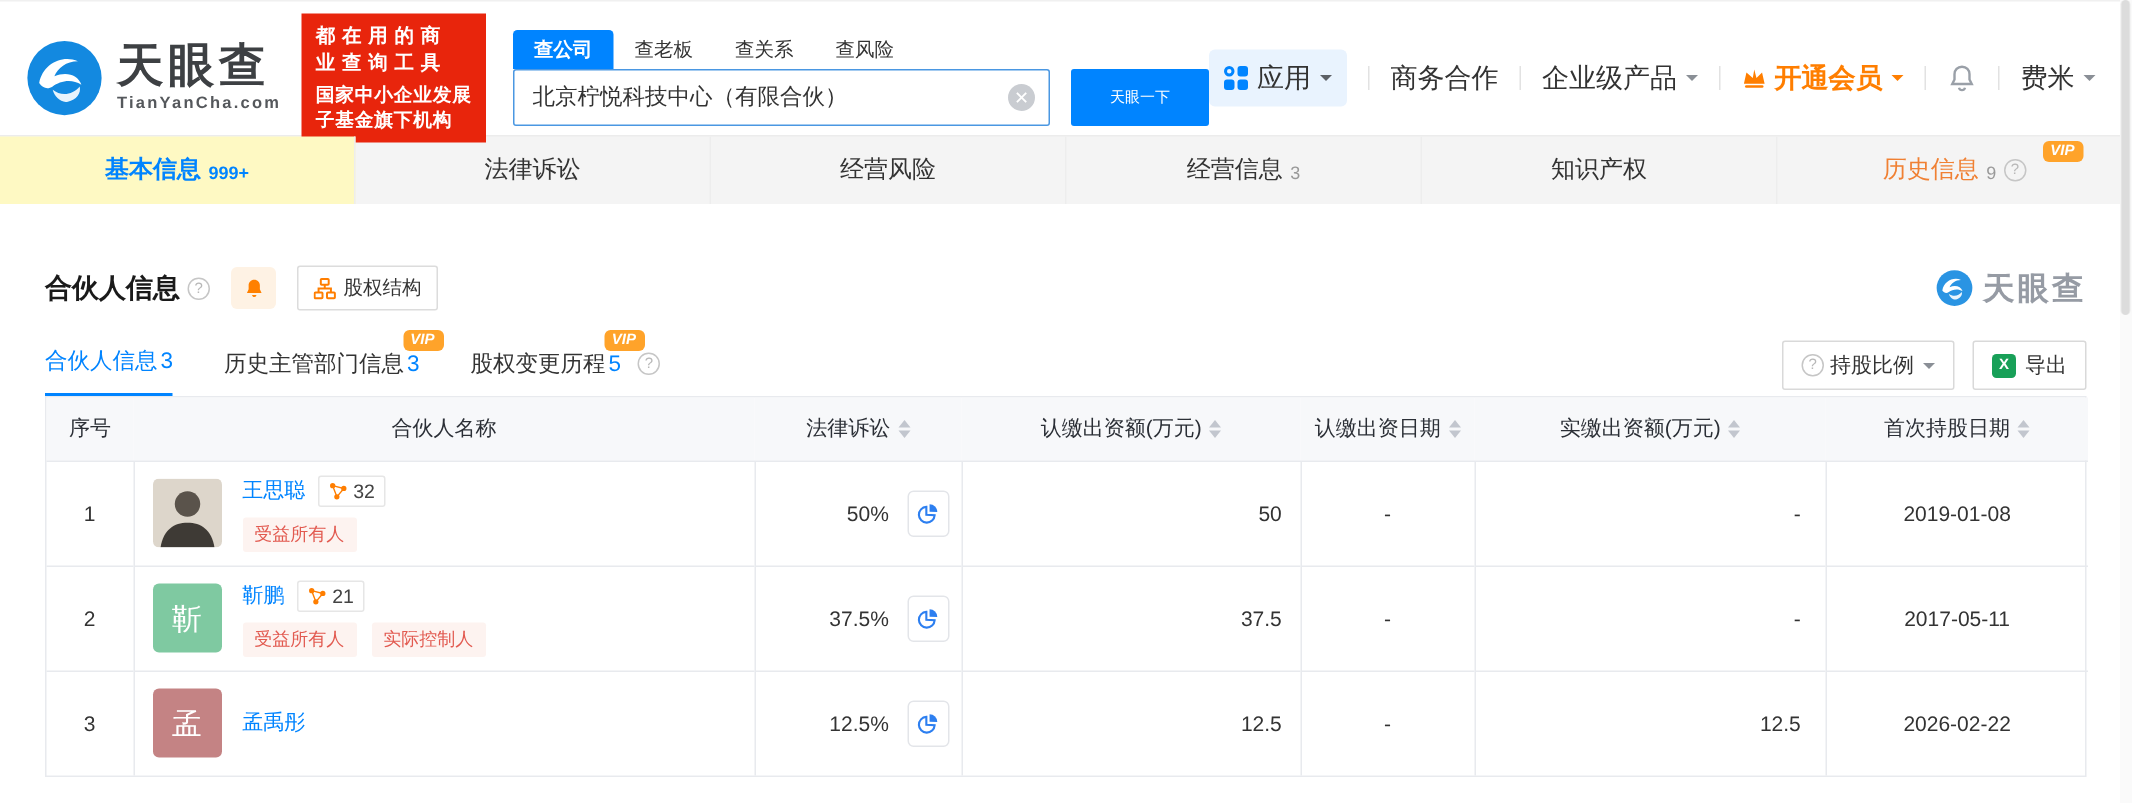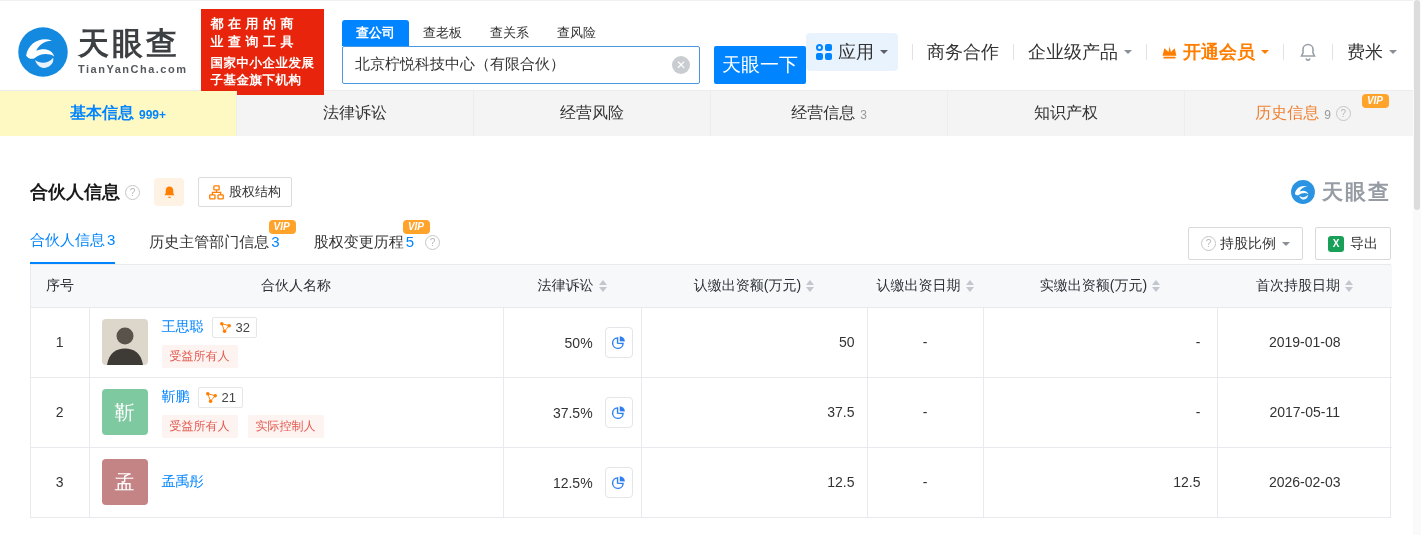--- a/index.html
+++ b/index.html
@@ -27,21 +27,21 @@
   .search-tab { font-size:13px; color:#333; padding:4px 14px; cursor:pointer; }
   .search-tab.active { background:var(--accent); color:#fff; border-radius:3px 3px 0 0; font-weight:bold; }
   .search-row { display:flex; }
   .search-box { position:relative; width:358px; }
   .search-box input { width:100%; height:38px; border:1px solid #4a97e2; outline:none;
      font-size:15px; color:#333; padding:0 36px 0 12px; border-radius:2px;
      font-family:"Liberation Sans","DejaVu Sans",sans-serif; }
   .clear-ic { position:absolute; right:10px; top:10px; width:18px; height:18px; border-radius:50%;
      background:#c9ccd1; color:#fff; font-size:12px; line-height:18px; text-align:center; cursor:pointer; }
   .search-btn { margin-left:14px; width:92px; height:38px; background:var(--accent); color:#fff;
-     border:none; font-size:19px; border-radius:2px; cursor:pointer; }
+     border:none; font-size:10px; border-radius:2px; cursor:pointer; }
 
   .topmenu { margin-left:auto; display:flex; align-items:center; }
   .chip-app { display:flex; align-items:center; background:#e9f3fe; border-radius:4px; padding:7px 10px; cursor:pointer; }
   .grid-ic { width:16px; height:16px; display:grid; grid-template-columns:7px 7px; grid-template-rows:7px 7px; gap:2px; margin-right:6px; }
   .grid-ic i { border-radius:2px; background:var(--accent); }
   .grid-ic i.ring { background:transparent; border:2px solid var(--accent); border-radius:50%; }
   .menu-item { display:flex; align-items:center; font-size:18px; color:#333; cursor:pointer; white-space:nowrap;font-family:Liberation Mono, monospace; }
   .menu-div { width:1px; height:16px; background:#e2e2e2; margin:0 14px; }
   .caret { width:0; height:0; border:4.5px solid transparent; border-top-color:#8a8f96; margin-left:6px; margin-top:4px; }
   .caret.blue { border-top-color:#5c6066; }
@@ -459,21 +459,21 @@
           <span class="pie-btn">
             <svg width="15" height="15" viewBox="0 0 16 16">
               <path d="M7 3.1A5.6 5.6 0 1 0 12.9 9L7 8.7z" fill="none" stroke="#2d7ff0" stroke-width="1.5"></path>
               <path d="M9.3 1.2a5.6 5.6 0 0 1 5.5 5.6l-5.5-.2z" fill="#2d7ff0"></path>
             </svg>
           </span>
         </td>
         <td class="c-sub">12.5</td>
         <td class="c-center">-</td>
         <td class="c-paid">12.5</td>
-        <td class="c-center">2026-02-03</td>
+        <td class="c-center">2026-02-22</td>
       </tr>
     </tbody>
   </table>
   </div>
 </div>
 
 <div class="scrollbar">
     <div class="thumb"></div>
   </div>
 

